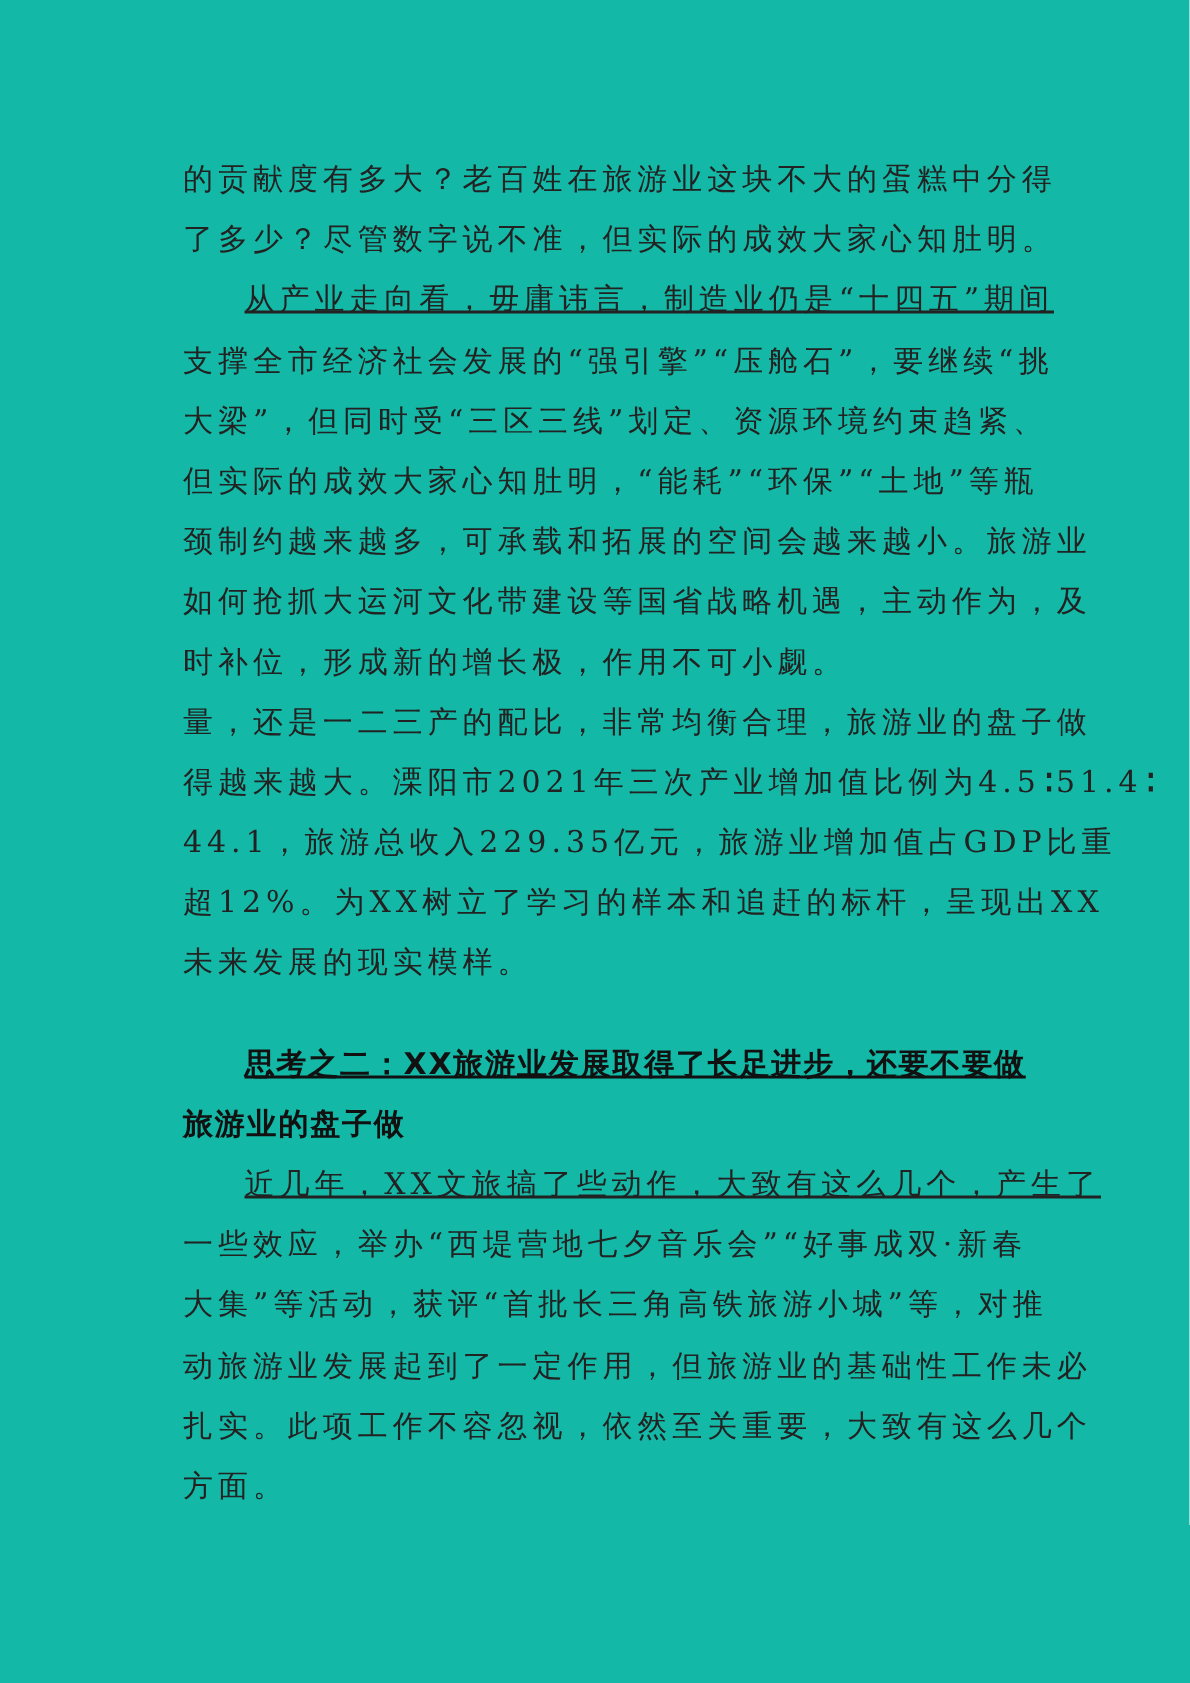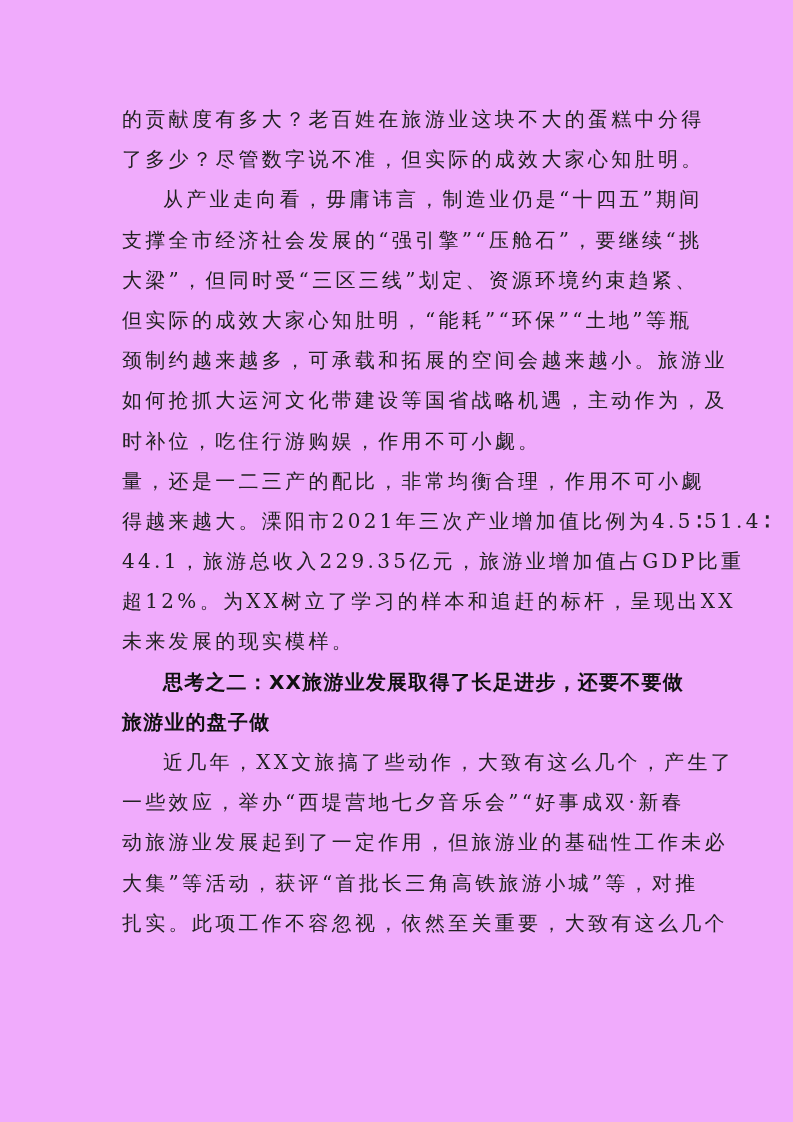--- a/index.html
+++ b/index.html
@@ -14,87 +14,90 @@
       overflow: hidden;
       font-family: "DejaVu Serif", "Liberation Serif", serif;
       color: #1a1a1a;
     }
     .page {
       position: absolute;
       left: 0;
       top: 0;
       width: 793px;
       height: 1122px;
-      background: #f0abfc;
+      background: #14b8a6;
     }
     .content {
       position: absolute;
       left: 122px;
       top: 99px;
       width: 552px;
     }
     .line {
       height: 40.2px;
       line-height: 40.2px;
       font-size: 20px;
       white-space: nowrap;
       letter-spacing: 3.3px;
       font-weight: 300;
       color: #222;
     }
     .line.indent {
       padding-left: 41px;
+      text-decoration: underline;
     }
     .line.heading {
       font-family: "DejaVu Sans", "Liberation Sans", sans-serif;
       font-weight: bold;
       letter-spacing: 1.2px;
       color: #111;
     }
     .line.heading.indent {
       padding-left: 41px;
+      margin-top: 27px;
     }
   </style>
 </head>
 <body>
 
 <div class="page">
   <div class="content">
 
     <div>
       <div class="line">的贡献度有多大？老百姓在旅游业这块不大的蛋糕中分得</div>
       <div class="line">了多少？尽管数字说不准，但实际的成效大家心知肚明。</div>
     </div>
 
     <div>
       <div class="line indent">从产业走向看，毋庸讳言，制造业仍是“十四五”期间</div>
       <div class="line">支撑全市经济社会发展的“强引擎”“压舱石”，要继续“挑</div>
       <div class="line">大梁”，但同时受“三区三线”划定、资源环境约束趋紧、</div>
       <div class="line">但实际的成效大家心知肚明，“能耗”“环保”“土地”等瓶</div>
       <div class="line">颈制约越来越多，可承载和拓展的空间会越来越小。旅游业</div>
       <div class="line">如何抢抓大运河文化带建设等国省战略机遇，主动作为，及</div>
-      <div class="line">时补位，吃住行游购娱，作用不可小觑。</div>
+      <div class="line">时补位，形成新的增长极，作用不可小觑。</div>
     </div>
 
     <div>
-      <div class="line">量，还是一二三产的配比，非常均衡合理，作用不可小觑</div>
+      <div class="line">量，还是一二三产的配比，非常均衡合理，旅游业的盘子做</div>
       <div class="line">得越来越大。溧阳市2021年三次产业增加值比例为4.5∶51.4∶</div>
       <div class="line">44.1，旅游总收入229.35亿元，旅游业增加值占GDP比重</div>
       <div class="line">超12%。为XX树立了学习的样本和追赶的标杆，呈现出XX</div>
       <div class="line">未来发展的现实模样。</div>
     </div>
 
     <div>
       <div class="line heading indent">思考之二：XX旅游业发展取得了长足进步，还要不要做</div>
       <div class="line heading">旅游业的盘子做</div>
     </div>
 
     <div>
       <div class="line indent">近几年，XX文旅搞了些动作，大致有这么几个，产生了</div>
       <div class="line">一些效应，举办“西堤营地七夕音乐会”“好事成双·新春</div>
+      <div class="line">大集”等活动，获评“首批长三角高铁旅游小城”等，对推</div>
       <div class="line">动旅游业发展起到了一定作用，但旅游业的基础性工作未必</div>
-      <div class="line">大集”等活动，获评“首批长三角高铁旅游小城”等，对推</div>
       <div class="line">扎实。此项工作不容忽视，依然至关重要，大致有这么几个</div>
+      <div class="line">方面。</div>
     </div>
 
 
   </div>
 </div>
 
 </body></html>

